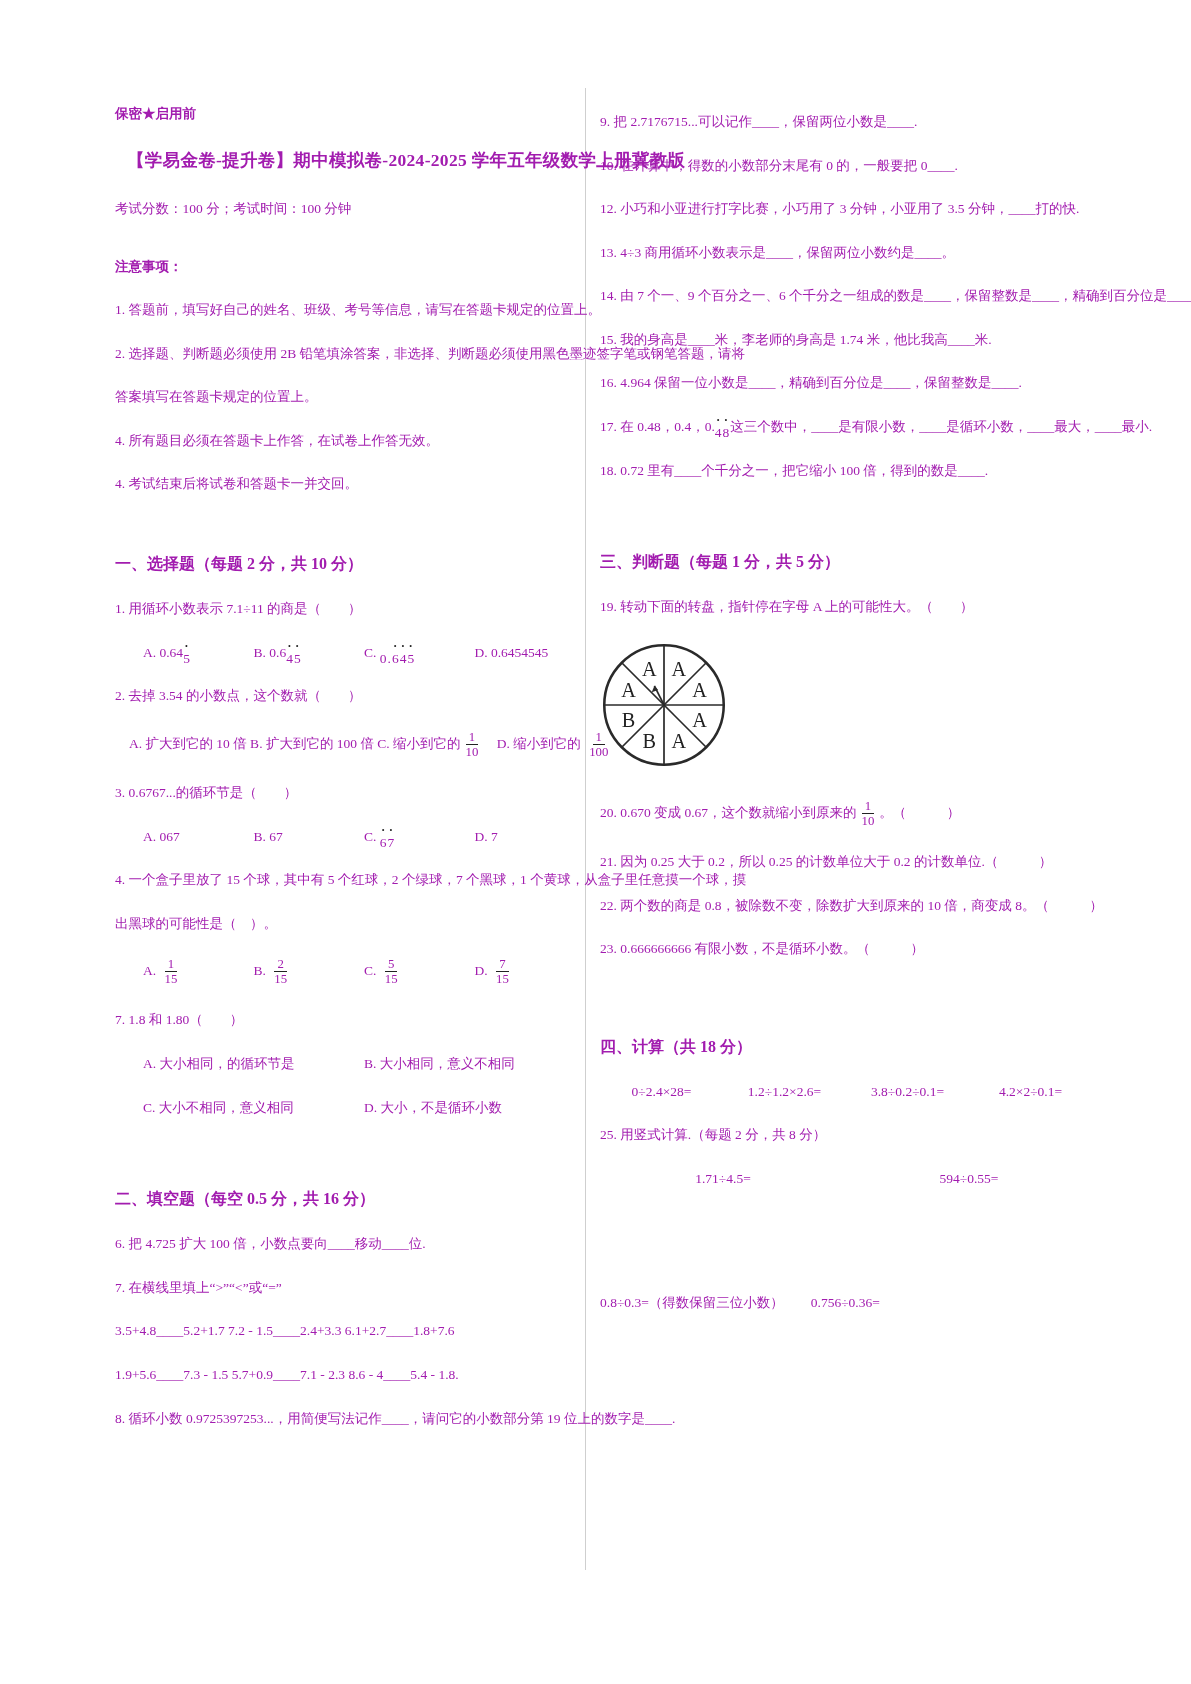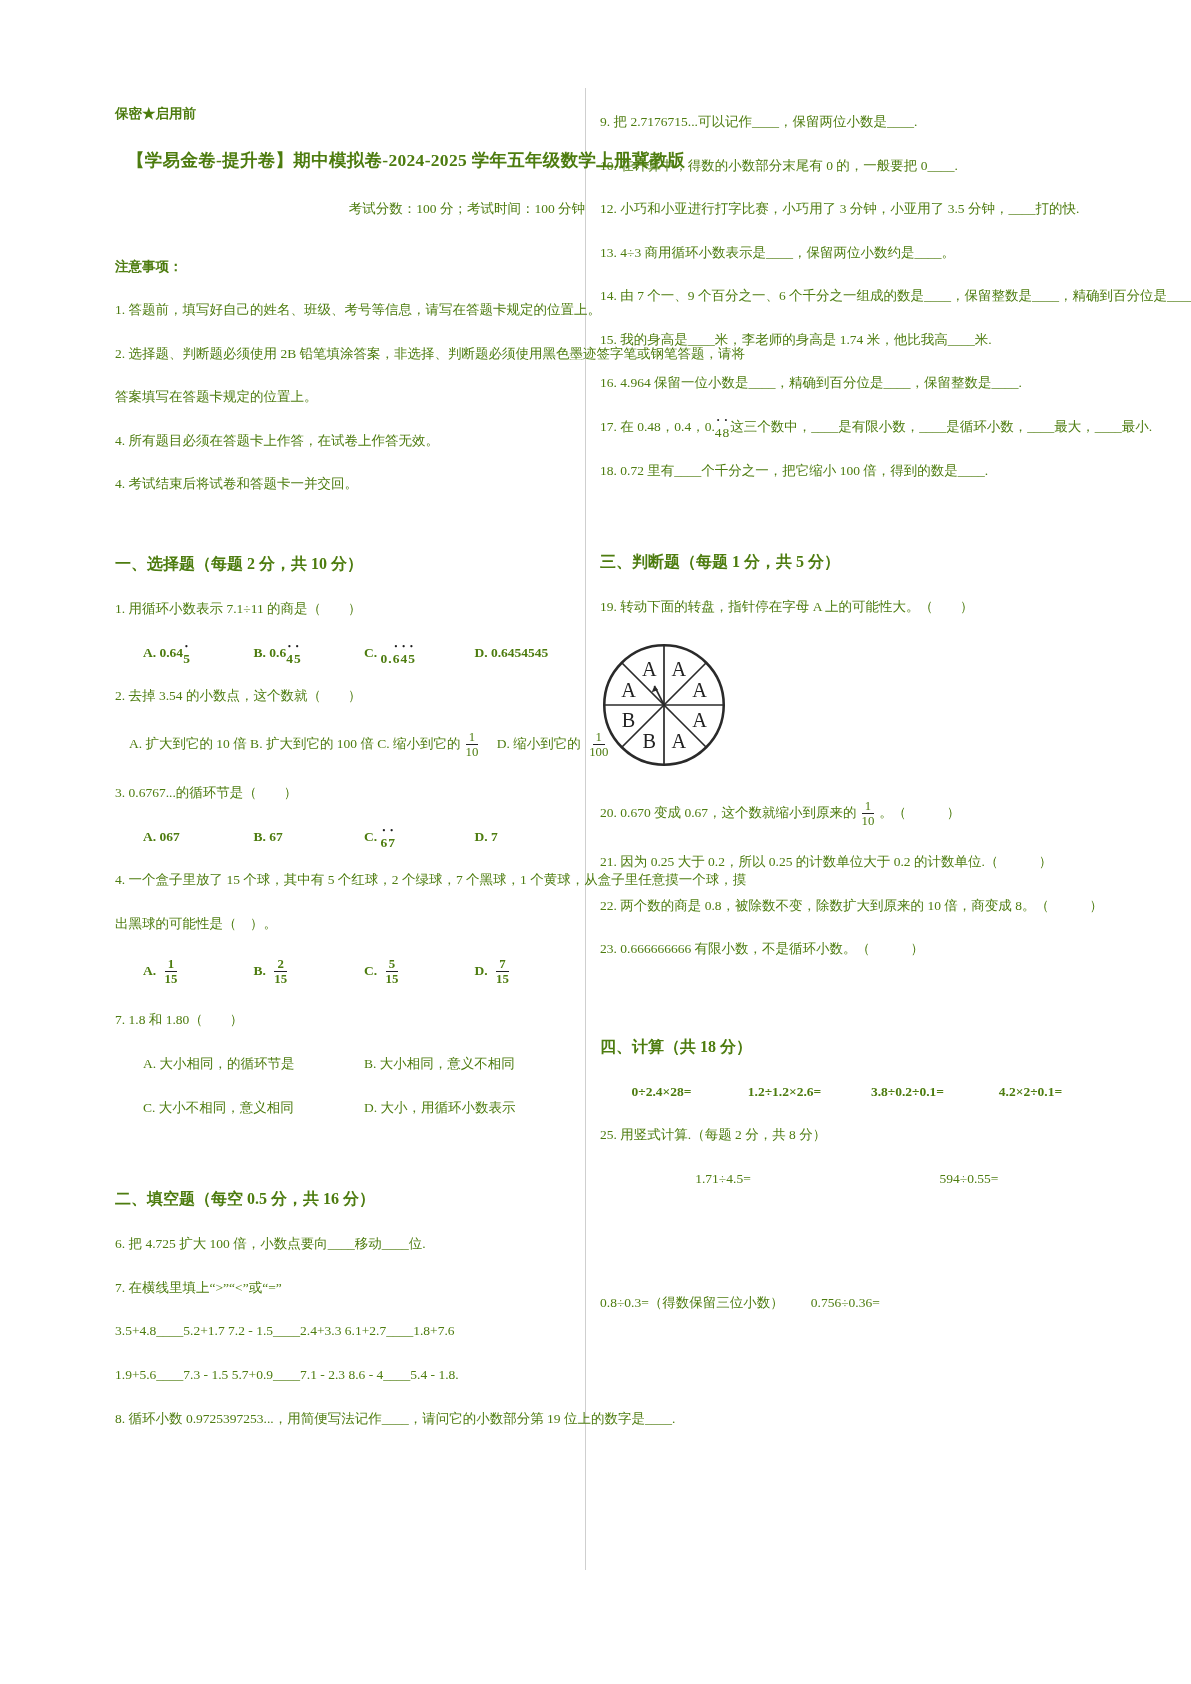--- a/index.html
+++ b/index.html
@@ -3,21 +3,21 @@
 <meta charset="utf-8">
 <title>期中模拟卷</title>
 <style>
   html,body{margin:0;padding:0;background:#ffffff;}
   .page{
     position:relative;
     width:1191px;
     height:1684px;
     background:#ffffff;
     font-family:"Liberation Serif","DejaVu Serif",serif;
-    color:#4d7c0f;
+    color:#a21caf;
     font-size:13.5px;
     overflow:hidden;
   }
   .divider{
     position:absolute;
     left:585px;
     top:88px;
     width:1px;
     height:1482px;
     background:#cfcfcf;
@@ -26,27 +26,27 @@
   .col-left{left:115px;top:104px;width:470px;}
   .col-right{left:600px;top:112px;width:492px;}
   .line{white-space:nowrap;margin-bottom:24px;line-height:1.45;}
   .line.bold{font-weight:bold;}
   .line.title{
     font-size:17.5px;
     font-weight:bold;
     margin:6px 0 26px 12px;
     letter-spacing:0.3px;
   }
-  .line.center{text-align:right;}
+  .line.center{text-align:left;}
   .line.heading{font-weight:bold;font-size:16px;}
   .line.indent{padding-left:14px;}
   .row{display:flex;padding-left:28px;}
   .row.calc{padding-left:0;text-align:center;}
   .row .cell{flex:0 0 auto;white-space:nowrap;}
-  .row.n4 .cell{width:25%;font-weight:bold;}
+  .row.n4 .cell{width:25%;}
   .row.n2 .cell{width:50%;}
   .frac{
     display:inline-flex;
     flex-direction:column;
     align-items:center;
     vertical-align:middle;
     line-height:1.1;
     font-size:0.95em;
     margin:0 2px;
   }
@@ -126,21 +126,21 @@
             <span class="fden">15</span>
           </span></span>
       </div>
       <div class="line text">7. 1.8 和 1.80（　　）</div>
       <div class="line options row n2">
         <span class="cell">A. 大小相同，的循环节是</span>
         <span class="cell">B. 大小相同，意义不相同</span>
       </div>
       <div class="line options row n2">
         <span class="cell">C. 大小不相同，意义相同</span>
-        <span class="cell">D. 大小，用循环小数表示</span>
+        <span class="cell">D. 大小，不是循环小数</span>
       </div>
       <div class="spacer" style="height: 46px;"></div>
       <div class="line heading">二、填空题（每空 0.5 分，共 16 分）</div>
       <div class="line text">6. 把 4.725 扩大 100 倍，小数点要向____移动____位.</div>
       <div class="line text">7. 在横线里填上“&gt;”“&lt;”或“=”</div>
       <div class="line text">3.5+4.8____5.2+1.7 7.2 - 1.5____2.4+3.3 6.1+2.7____1.8+7.6</div>
       <div class="line text">1.9+5.6____7.3 - 1.5 5.7+0.9____7.1 - 2.3 8.6 - 4____5.4 - 1.8.</div>
       <div class="line text">8. 循环小数 0.9725397253...，用简便写法记作____，请问它的小数部分第 19 位上的数字是____.</div>
     </div>
   <div class="col col-right" id="col-right">

